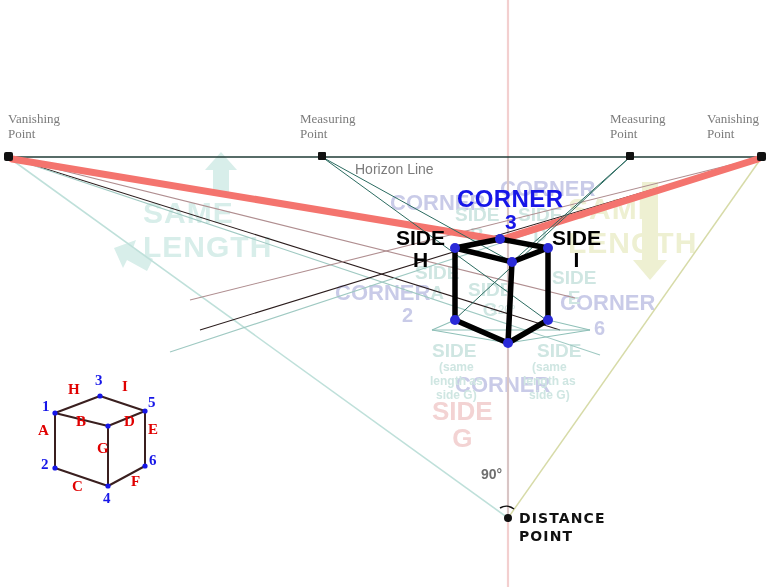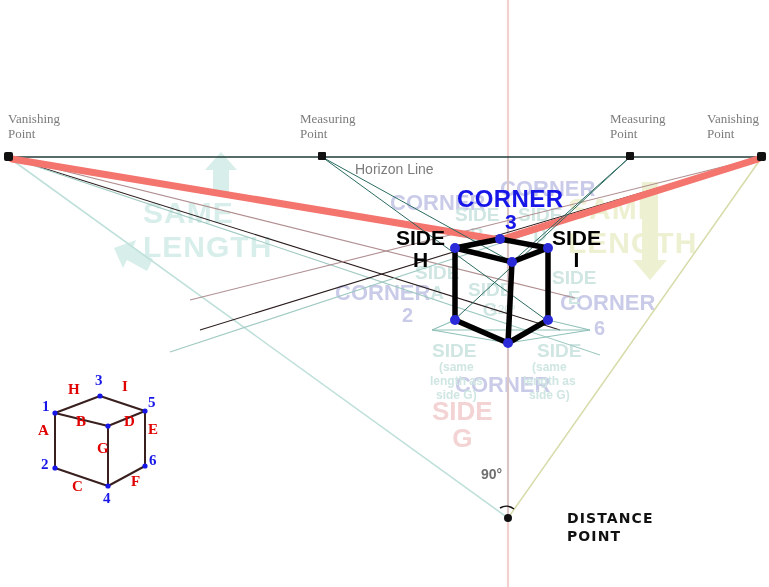--- a/index.html
+++ b/index.html
@@ -173,21 +173,21 @@
 
   <div class="lbl corner3" style="left:457px;top:186px;">CORNER</div>
   <div class="lbl corner3num" style="left:505px;top:210px;">3</div>
 
   <div class="lbl sideblk" style="left:396px;top:227px;">SIDE
 H</div>
   <div class="lbl sideblk" style="left:552px;top:227px;">SIDE
 I</div>
 
   <div class="lbl deg" style="left:481px;top:467px;font-weight:bold;">90°</div>
-  <div class="lbl dp" style="left:519px;top:510px;margin-left:48px;">DISTANCE
+  <div class="lbl dp" style="left:519px;top:510px;">DISTANCE
 POINT</div>
 
   <svg style="position:absolute;left:20px;top:368px;width:165px;height:140px;" viewBox="0 0 165 140">
     <g fill="none" stroke="#3a1f1f" stroke-width="2" stroke-linejoin="round">
       <path d="M35,45 L80,28 L125,43"></path>
       <path d="M35,45 L88,58 L125,43"></path>
       <line x1="35" y1="45" x2="35" y2="100"></line>
       <line x1="125" y1="43" x2="125" y2="98"></line>
       <line x1="88" y1="58" x2="88" y2="118"></line>
       <path d="M35,100 L88,118 L125,98"></path>

